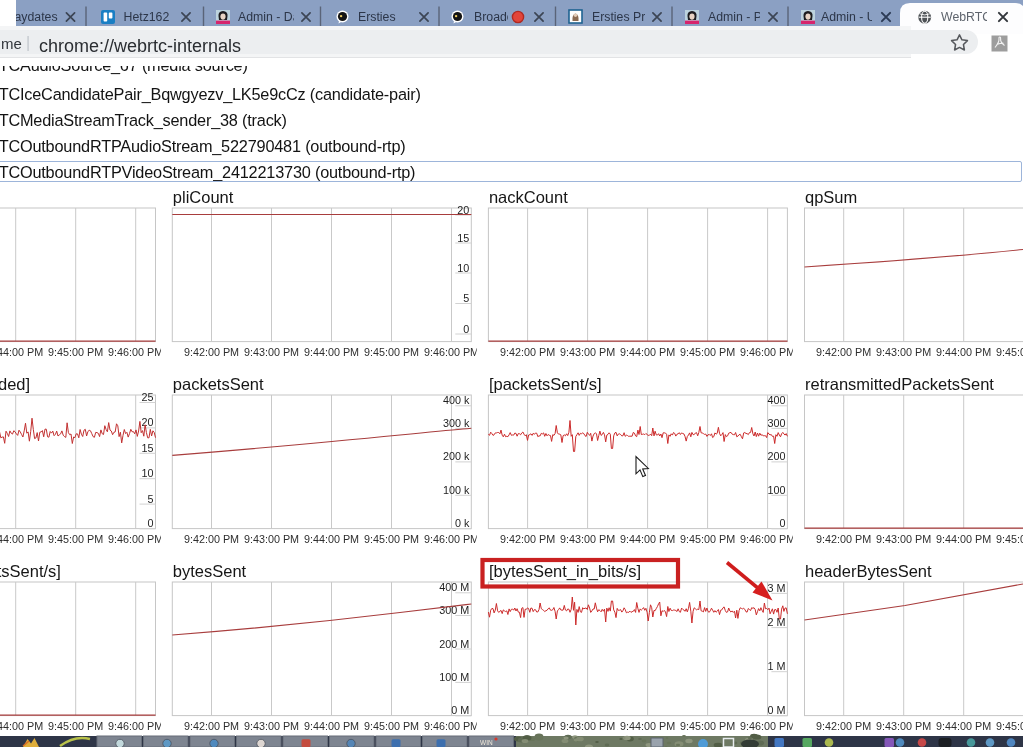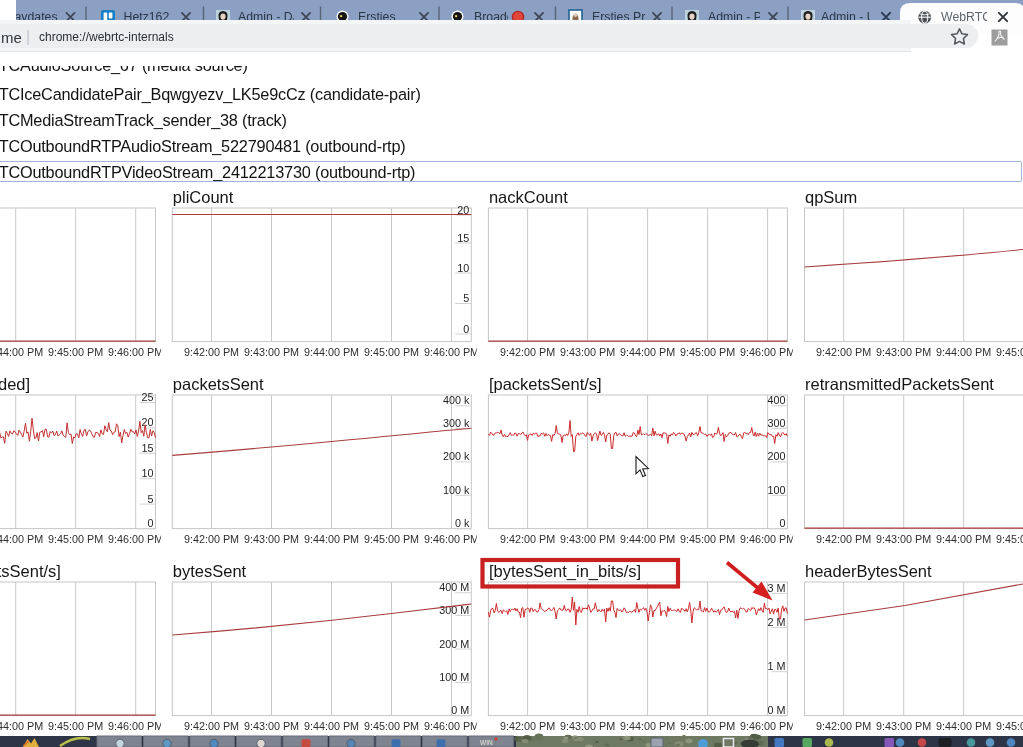--- a/index.html
+++ b/index.html
@@ -106,25 +106,25 @@
       <path d="M403.9 12.9 L412.1 21.1 M412.1 12.9 L403.9 21.1" stroke="#3c4554" stroke-width="1.7" stroke-linecap="round"></path>
       <path d="M518.9 12.9 L527.1 21.1 M527.1 12.9 L518.9 21.1" stroke="#3c4554" stroke-width="1.7" stroke-linecap="round"></path>
       <path d="M636.9 12.9 L645.1 21.1 M645.1 12.9 L636.9 21.1" stroke="#3c4554" stroke-width="1.7" stroke-linecap="round"></path>
       <path d="M752.9 12.9 L761.1 21.1 M761.1 12.9 L752.9 21.1" stroke="#3c4554" stroke-width="1.7" stroke-linecap="round"></path>
       <path d="M865.9 12.9 L874.1 21.1 M874.1 12.9 L865.9 21.1" stroke="#2c3b55" stroke-width="2.0" stroke-linecap="round"></path>
       <path d="M982.9 12.9 L991.1 21.1 M991.1 12.9 L982.9 21.1" stroke="#33373c" stroke-width="2.0" stroke-linecap="round"></path>
 <rect x="1016" y="15.4" width="7" height="2.4" fill="#49536a"></rect>
 </svg>
 </div>
 
-<div style="position:absolute;left:0;top:20px;width:911px;height:32px;background:#f4f5f6;border-bottom:1px solid #e2e3e5">
+<div style="position:absolute;left:0;top:26px;width:911px;height:32px;background:#f4f5f6;border-bottom:1px solid #e2e3e5">
  <div style="position:absolute;left:-14px;top:4px;width:992px;height:23.5px;background:#eceef0;border-radius:12px"></div>
  <div style="position:absolute;left:1px;top:8.5px;font-size:15px;color:#33373d;font-family:'Liberation Sans',sans-serif">me</div>
  <div style="position:absolute;left:26px;top:7.5px;font-size:16px;color:#c3c8cd">|</div>
- <div style="position:absolute;left:39px;top:9.5px;font-size:12px;color:#2a2d31;font-family:'Liberation Sans',sans-serif">chrome://webrtc-internals</div>
+ <div style="position:absolute;left:39px;top:9.5px;font-size:18px;color:#2a2d31;font-family:'Liberation Sans',sans-serif">chrome://webrtc-internals</div>
  <svg width="1023" height="32" viewBox="0 34 1023 32" style="position:absolute;left:0;top:0">
       <path d="M959.5 42.8 l2.45 5.0 5.5 0.8 -4.0 3.9 0.95 5.5 -4.9 -2.6 -4.9 2.6 0.95 -5.5 -4.0 -3.9 5.5 -0.8 Z" fill="none" stroke="#55585c" stroke-width="1.5" stroke-linejoin="round"></path>
       <g>
         <rect x="991.5" y="43.5" width="16" height="16" fill="#9d9d9d"></rect>
 <path d="M995 55.5 Q999.5 50 999 46.5 Q998.8 45 999.8 45 Q1000.8 45 1000.6 46.8 Q1000.3 50.5 1004.5 53.5 M996.8 52.5 Q1000.5 51 1003.5 51.2" fill="none" stroke="#f2f2f2" stroke-width="1.1"></path>
       </g>
     </svg>
 </div>
 <div style="position:absolute;left:0;top:66px;width:1023px;height:670px;background:#fff;overflow:hidden">
 <div style="position:absolute;left:-12.6px;top:-11.5px;font-size:16.3px;letter-spacing:-0.2px;color:#131313;line-height:1.3;white-space:nowrap;font-family:'Liberation Sans',sans-serif">RTCAudioSource_67 (media source)</div>

